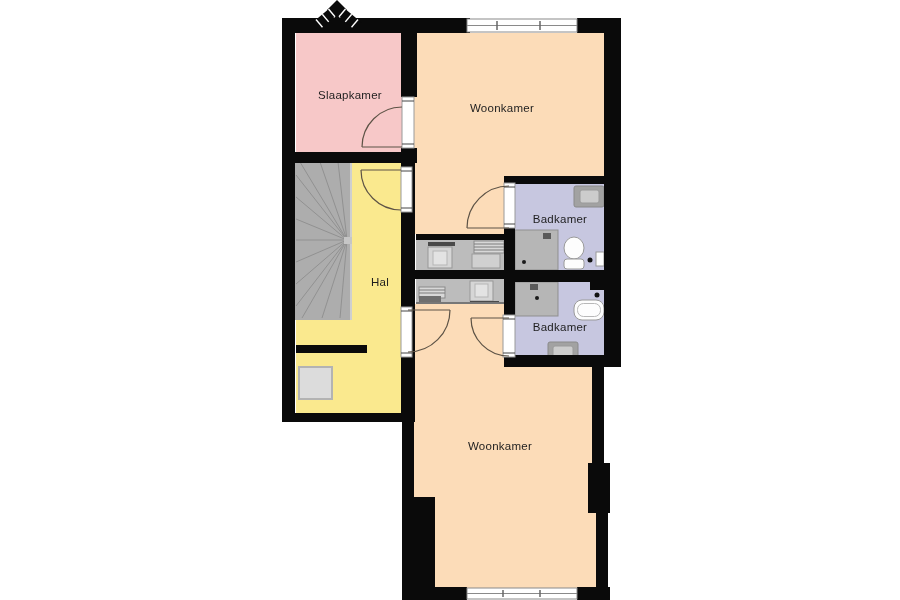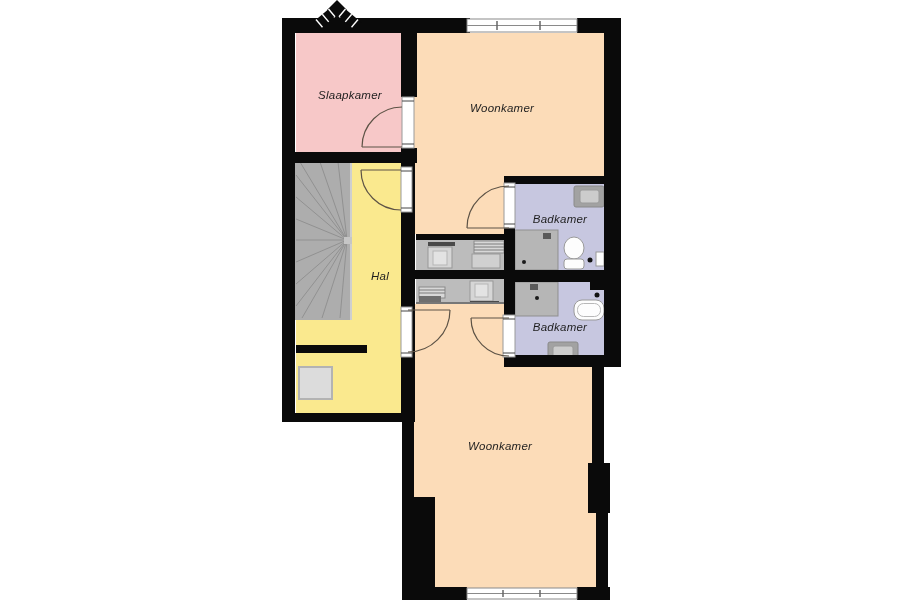--- a/index.html
+++ b/index.html
@@ -1,20 +1,20 @@
 <!DOCTYPE html>
 <html><head>
 <meta charset="utf-8">
 <style>
   html,body{margin:0;padding:0;background:#ffffff;}
   .stage{position:relative;width:900px;height:600px;background:#ffffff;overflow:hidden;
          font-family:"Liberation Sans",sans-serif;}
   .stage svg{position:absolute;left:0;top:0;}
   .lbl{position:absolute;transform:translate(-50%,-50%);font-size:11.5px;color:#1e1e1e;
-       letter-spacing:.25px;white-space:nowrap;font-style:italic;}
+       letter-spacing:.25px;white-space:nowrap;}
 </style>
 </head>
 <body>
 
 <div class="stage">
 <svg width="900" height="600" viewBox="0 0 900 600">
 
   <g>
     <rect x="296" y="33" width="107" height="119" fill="#f7c8c8"></rect>
     <rect x="414" y="33" width="190" height="201" fill="#fcdcb8"></rect>
@@ -216,17 +216,17 @@
     </g>
     <g>
       <line x1="509" y1="318" x2="471" y2="318"></line>
       <path d="M 471 318 A 38 38 0 0 0 509 356"></path>
     </g>
   </g>
 </svg>
 
   <div class="lbl" style="left:350px;top:95px">Slaapkamer</div>
   <div class="lbl" style="left:502px;top:108px">Woonkamer</div>
-  <div class="lbl" style="left:380px;top:276px">Hal</div>
+  <div class="lbl" style="left:380px;top:282px">Hal</div>
   <div class="lbl" style="left:560px;top:219px">Badkamer</div>
   <div class="lbl" style="left:560px;top:327px">Badkamer</div>
   <div class="lbl" style="left:500px;top:446px">Woonkamer</div>
 </div>
 
 </body></html>

